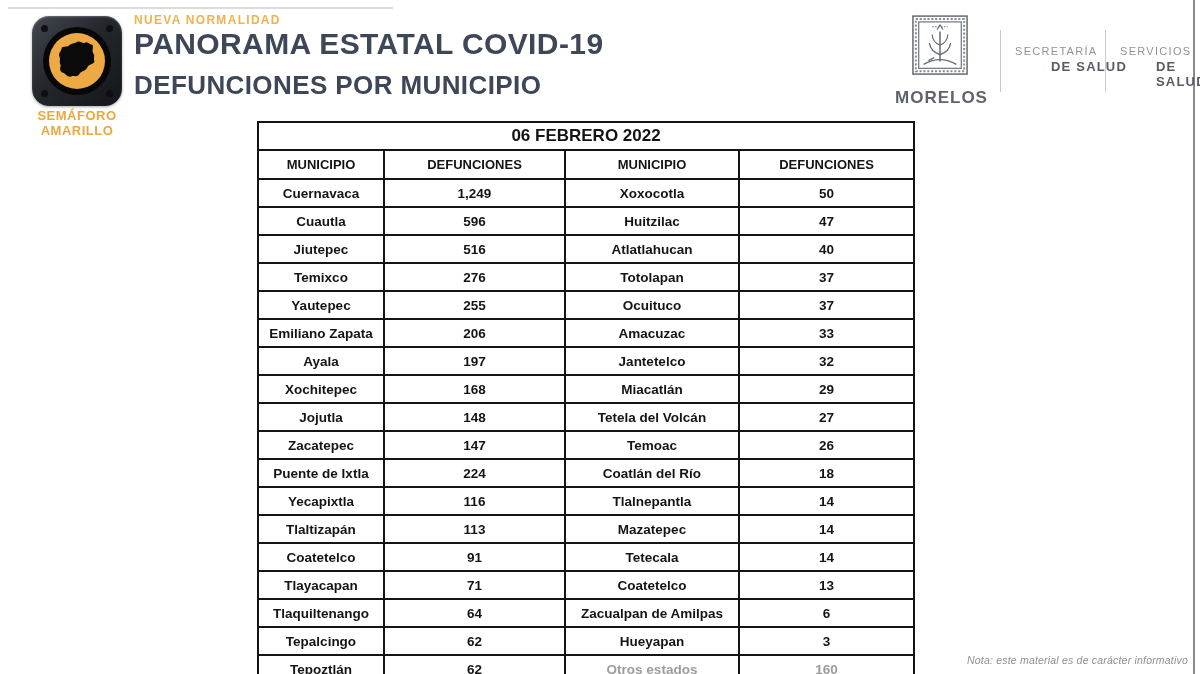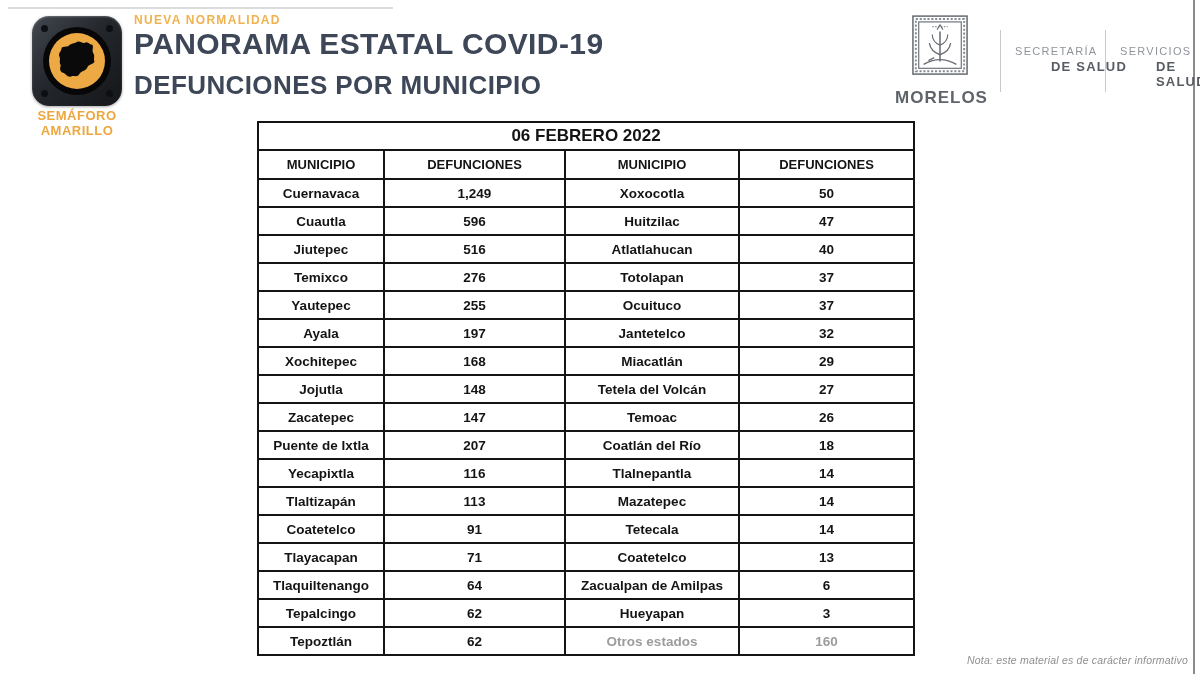--- a/index.html
+++ b/index.html
@@ -183,20 +183,26 @@
           <td>Totolapan</td>
           <td>37</td>
         </tr>
         <tr>
           <td>Yautepec</td>
           <td>255</td>
           <td>Ocuituco</td>
           <td>37</td>
         </tr>
         <tr>
+          <td>Emiliano Zapata</td>
+          <td>206</td>
+          <td>Amacuzac</td>
+          <td>33</td>
+        </tr>
+        <tr>
           <td>Ayala</td>
           <td>197</td>
           <td>Jantetelco</td>
           <td>32</td>
         </tr>
         <tr>
           <td>Xochitepec</td>
           <td>168</td>
           <td>Miacatlán</td>
           <td>29</td>
@@ -208,21 +214,21 @@
           <td>27</td>
         </tr>
         <tr>
           <td>Zacatepec</td>
           <td>147</td>
           <td>Temoac</td>
           <td>26</td>
         </tr>
         <tr>
           <td>Puente de Ixtla</td>
-          <td>207</td>
+          <td>224</td>
           <td>Coatlán del Río</td>
           <td>18</td>
         </tr>
         <tr>
           <td>Yecapixtla</td>
           <td>116</td>
           <td>Tlalnepantla</td>
           <td>14</td>
         </tr>
         <tr>

